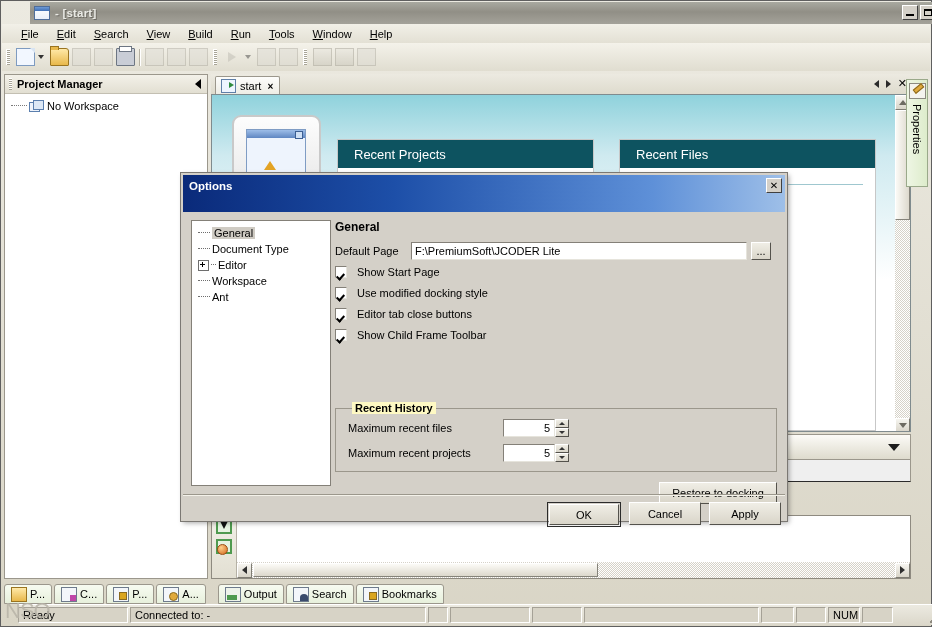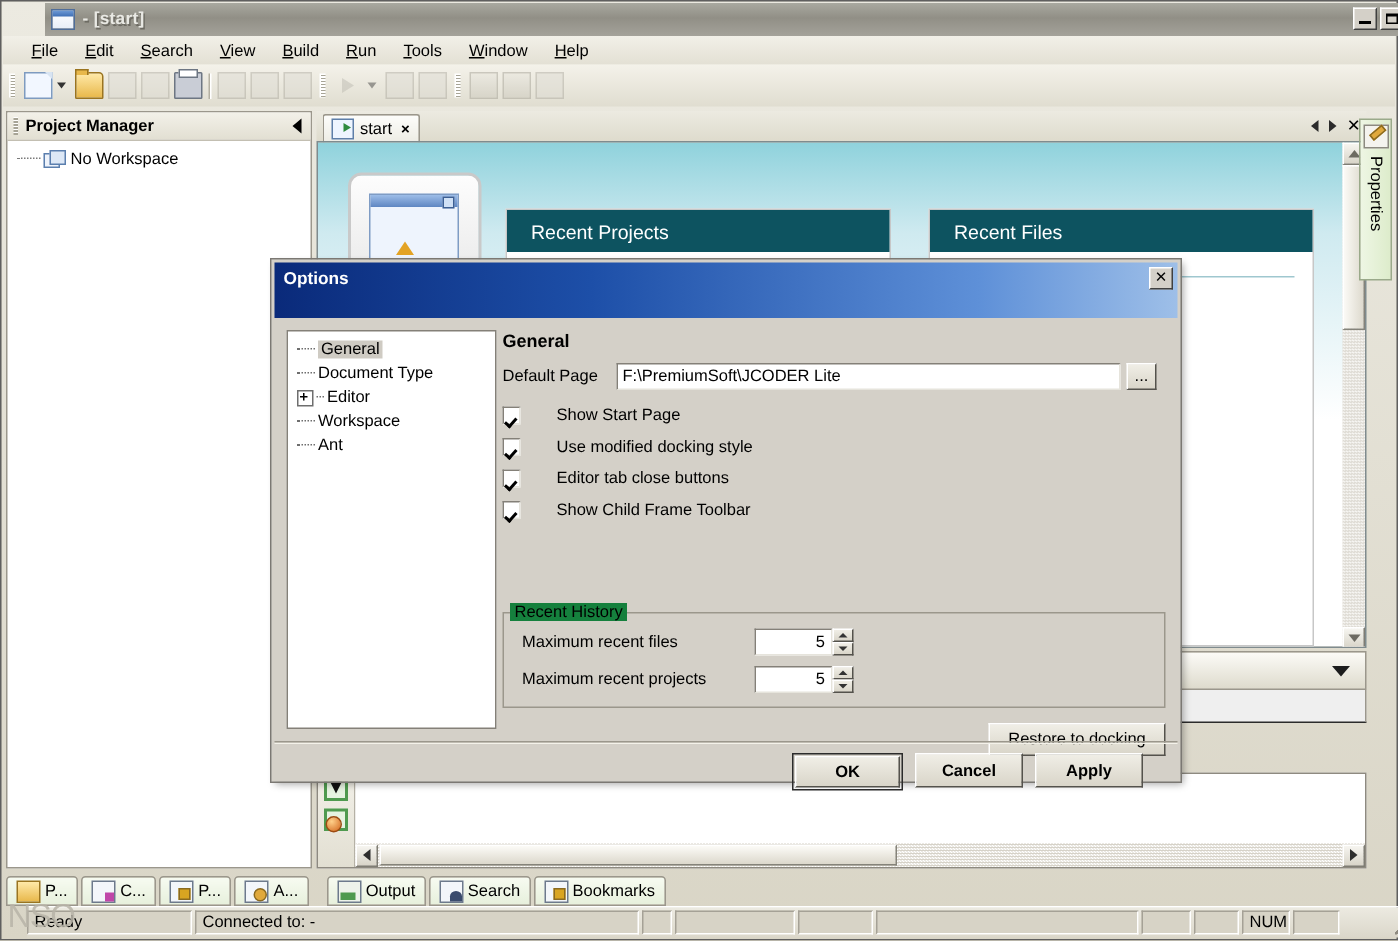--- a/index.html
+++ b/index.html
@@ -235,44 +235,44 @@
   .pane{position:absolute;left:152px;top:8px;right:8px;bottom:48px;}
   .pane-title{font-weight:bold;font-size:12px;margin-bottom:8px;}
   .row{display:flex;align-items:center;margin-bottom:6px;}
   .lbl{font-size:11px;}
   .txt{height:18px;background:#fff;border:1px solid #848078;
      border-right-color:#e6e4dc;border-bottom-color:#e6e4dc;box-sizing:border-box;
      display:flex;align-items:center;padding:0 3px;font-size:11px;}
   .btn{background:linear-gradient(#f0eee6,#d9d5c9);border:1px solid #fff;
      border-right-color:#54524c;border-bottom-color:#54524c;box-sizing:border-box;
      display:flex;align-items:center;justify-content:center;font-size:11px;}
-  .cbrow2{display:flex;align-items:center;gap:24px;height:21px;font-size:11px;}
+  .cbrow2{display:flex;gap:10px;height:21px;font-size:11px;}
   .chk{width:12px;height:12px;background:#fff;border:1px solid #848078;
      border-right-color:#e6e4dc;border-bottom-color:#e6e4dc;box-sizing:border-box;
      position:relative;flex:none;}
   .chk.on:after{content:"";position:absolute;left:2px;top:5px;width:3px;height:6px;
      border:solid #000;border-width:0 2px 2px 0;transform:rotate(42deg);}
   .group{position:absolute;left:152px;top:196px;right:8px;height:64px;
      border:1px solid #9b978c;box-sizing:border-box;}
-  .group-lg{position:absolute;left:4px;top:-7px;background:#15803d;padding:0 3px;font-size:11px;}
+  .group-lg{position:absolute;left:16px;top:-7px;background:#fef9c3;padding:0 3px;font-size:11px;font-weight:bold;}
   .spin{display:flex;}
   .spin-in{width:52px;height:18px;background:#fff;border:1px solid #848078;
      border-right-color:#e6e4dc;border-bottom-color:#e6e4dc;box-sizing:border-box;
      text-align:right;padding-right:4px;font-size:11px;line-height:17px;}
   .spin-btns{display:flex;flex-direction:column;width:14px;height:18px;}
   .spin-b{flex:1;background:linear-gradient(#f0eee6,#d9d5c9);border:1px solid #fff;
      border-right-color:#54524c;border-bottom-color:#54524c;box-sizing:border-box;
      display:flex;align-items:center;justify-content:center;}
   .spb-up{width:0;height:0;border-left:3px solid transparent;border-right:3px solid transparent;
      border-bottom:3px solid #333;}
   .spb-dn{width:0;height:0;border-left:3px solid transparent;border-right:3px solid transparent;
      border-top:3px solid #333;}
   .dlg-sep{position:absolute;left:0;right:0;bottom:40px;height:1px;background:#9b978c;
      box-shadow:0 1px 0 #f4f2ea;}
-  .dlg-buttons{position:absolute;right:23px;bottom:8px;display:flex;gap:8px;font-weight:bold;}
+  .dlg-buttons{position:absolute;right:4px;bottom:8px;display:flex;gap:8px;}
   .dbtn{width:72px;height:23px;}
   .dbtn.default{border:1px solid #2b2b2b;position:relative;}
   .dbtn.default .inner{position:absolute;inset:1px;
      background:linear-gradient(#f0eee6,#d9d5c9);
      border:1px solid #fff;border-right-color:#54524c;border-bottom-color:#54524c;
      display:flex;align-items:center;justify-content:center;box-sizing:border-box;}
 </style>
 </head>
 <body>
 

